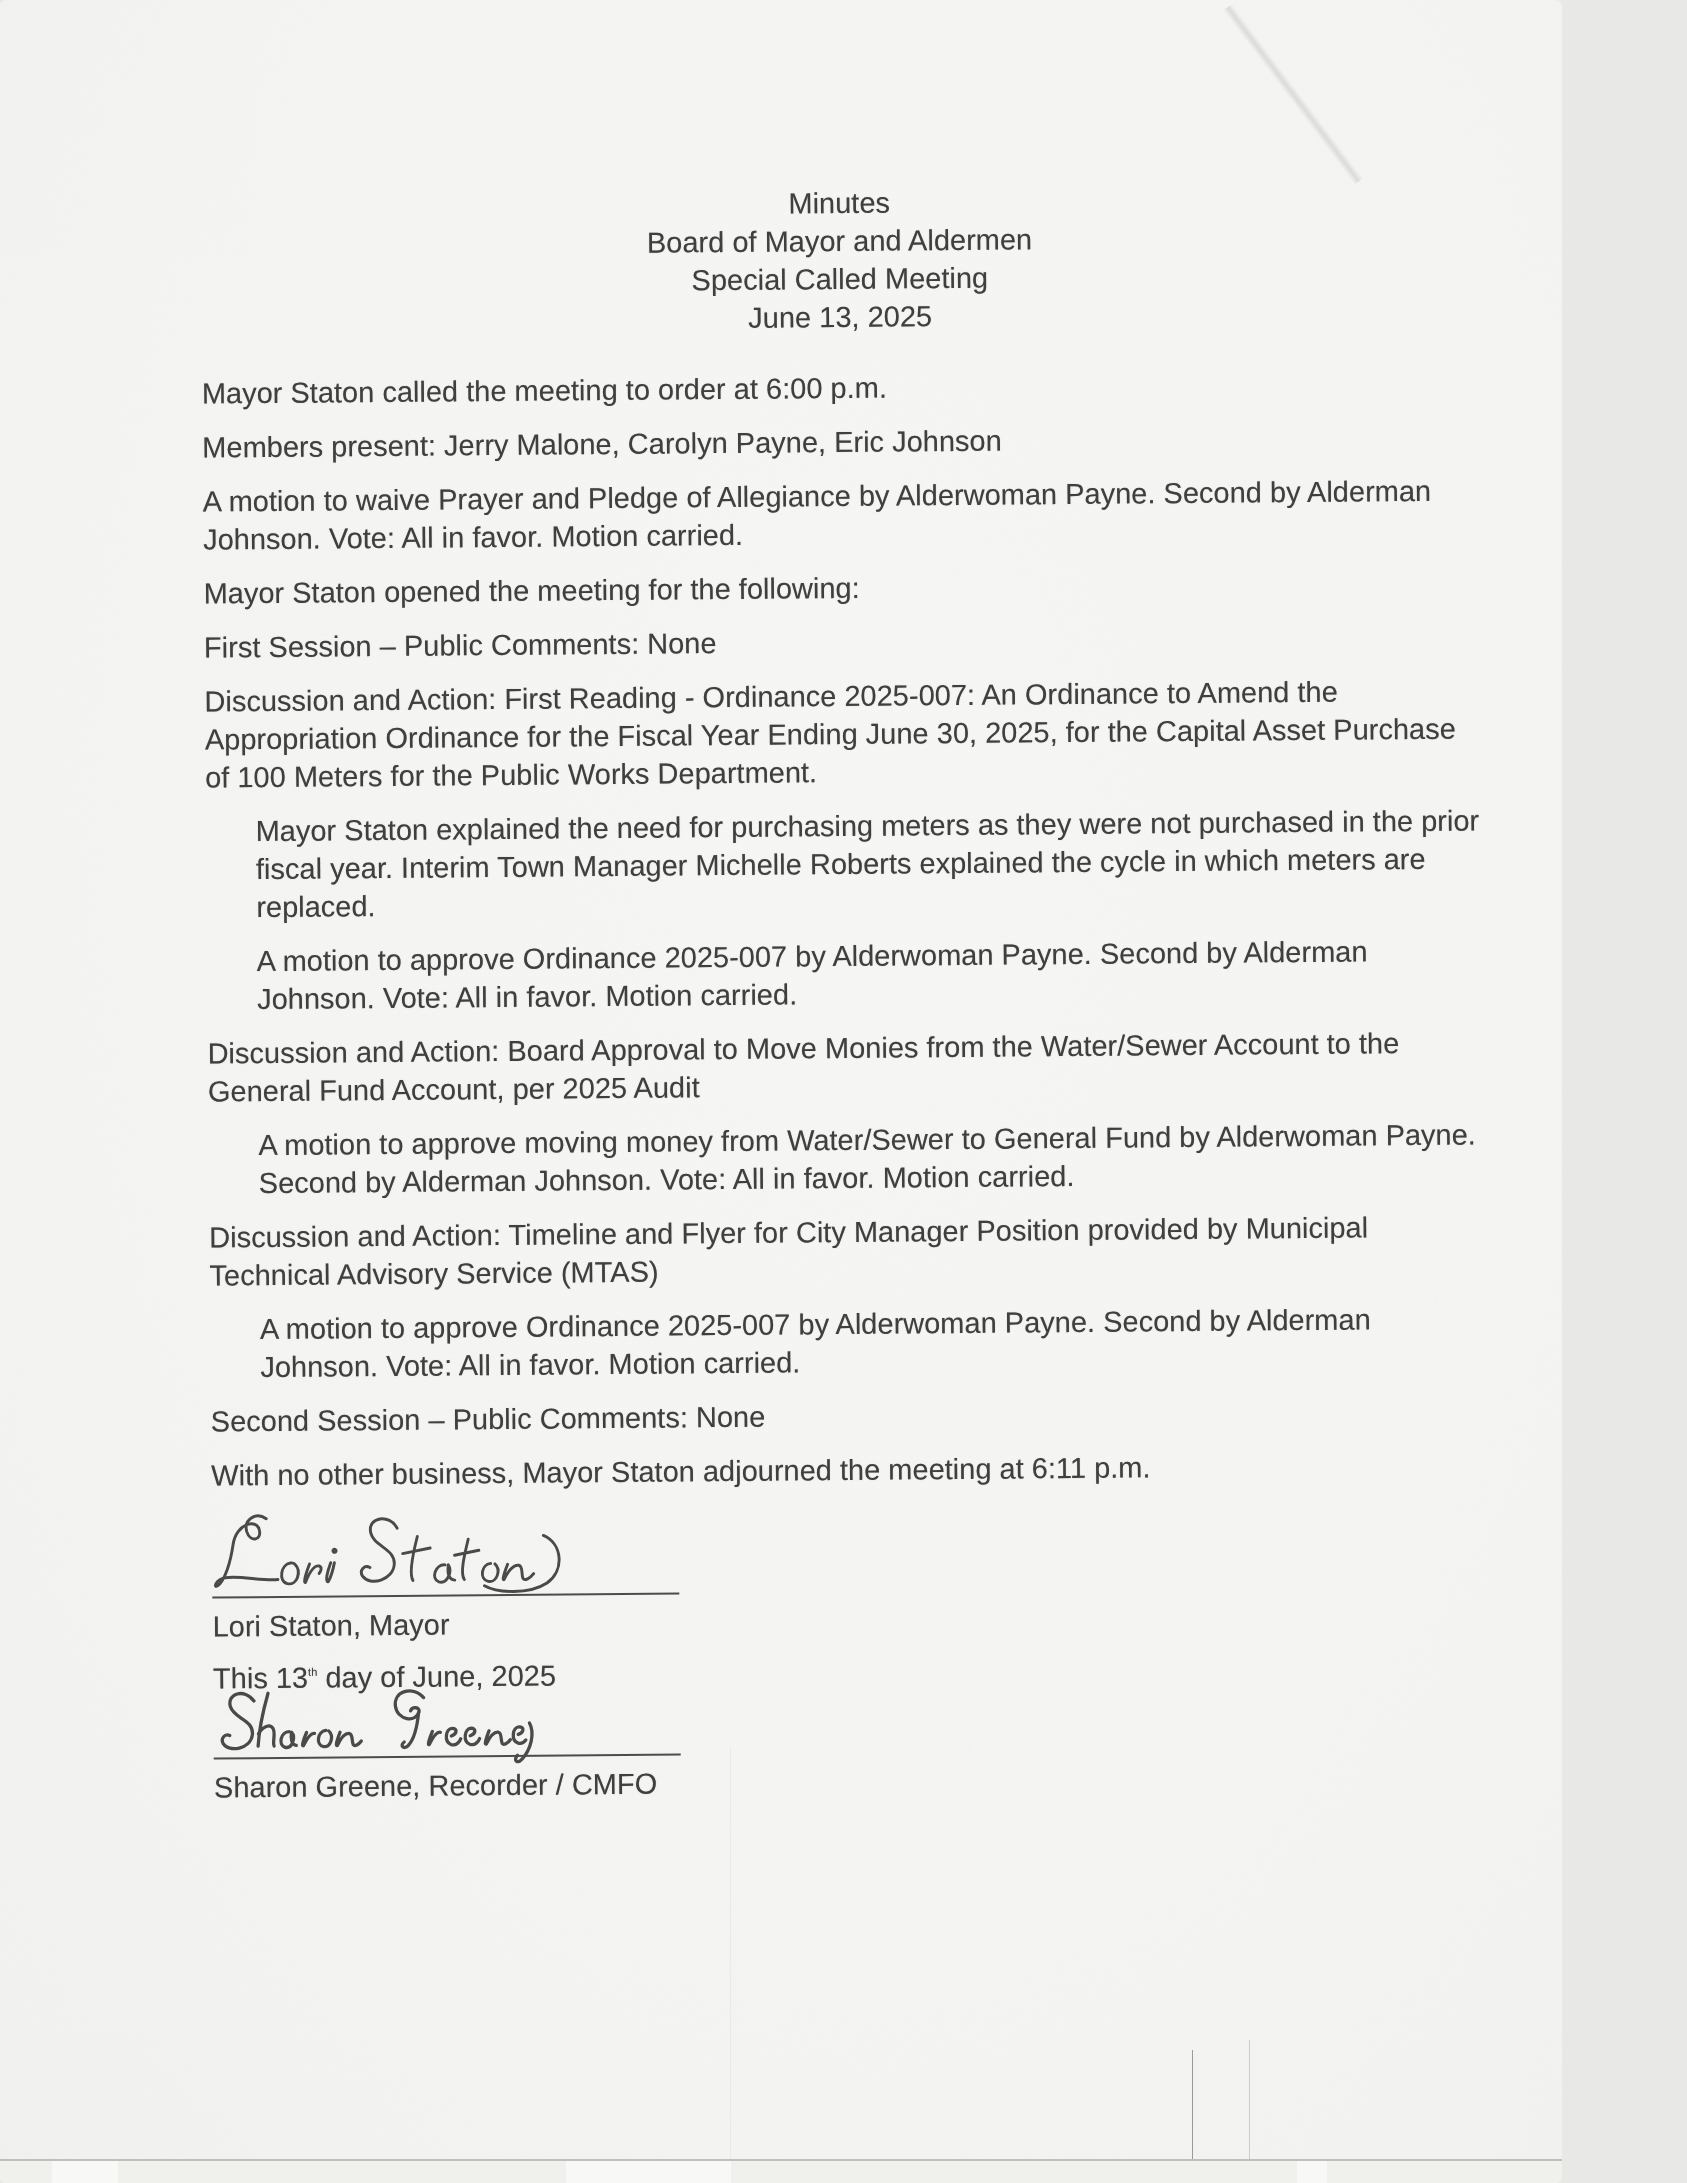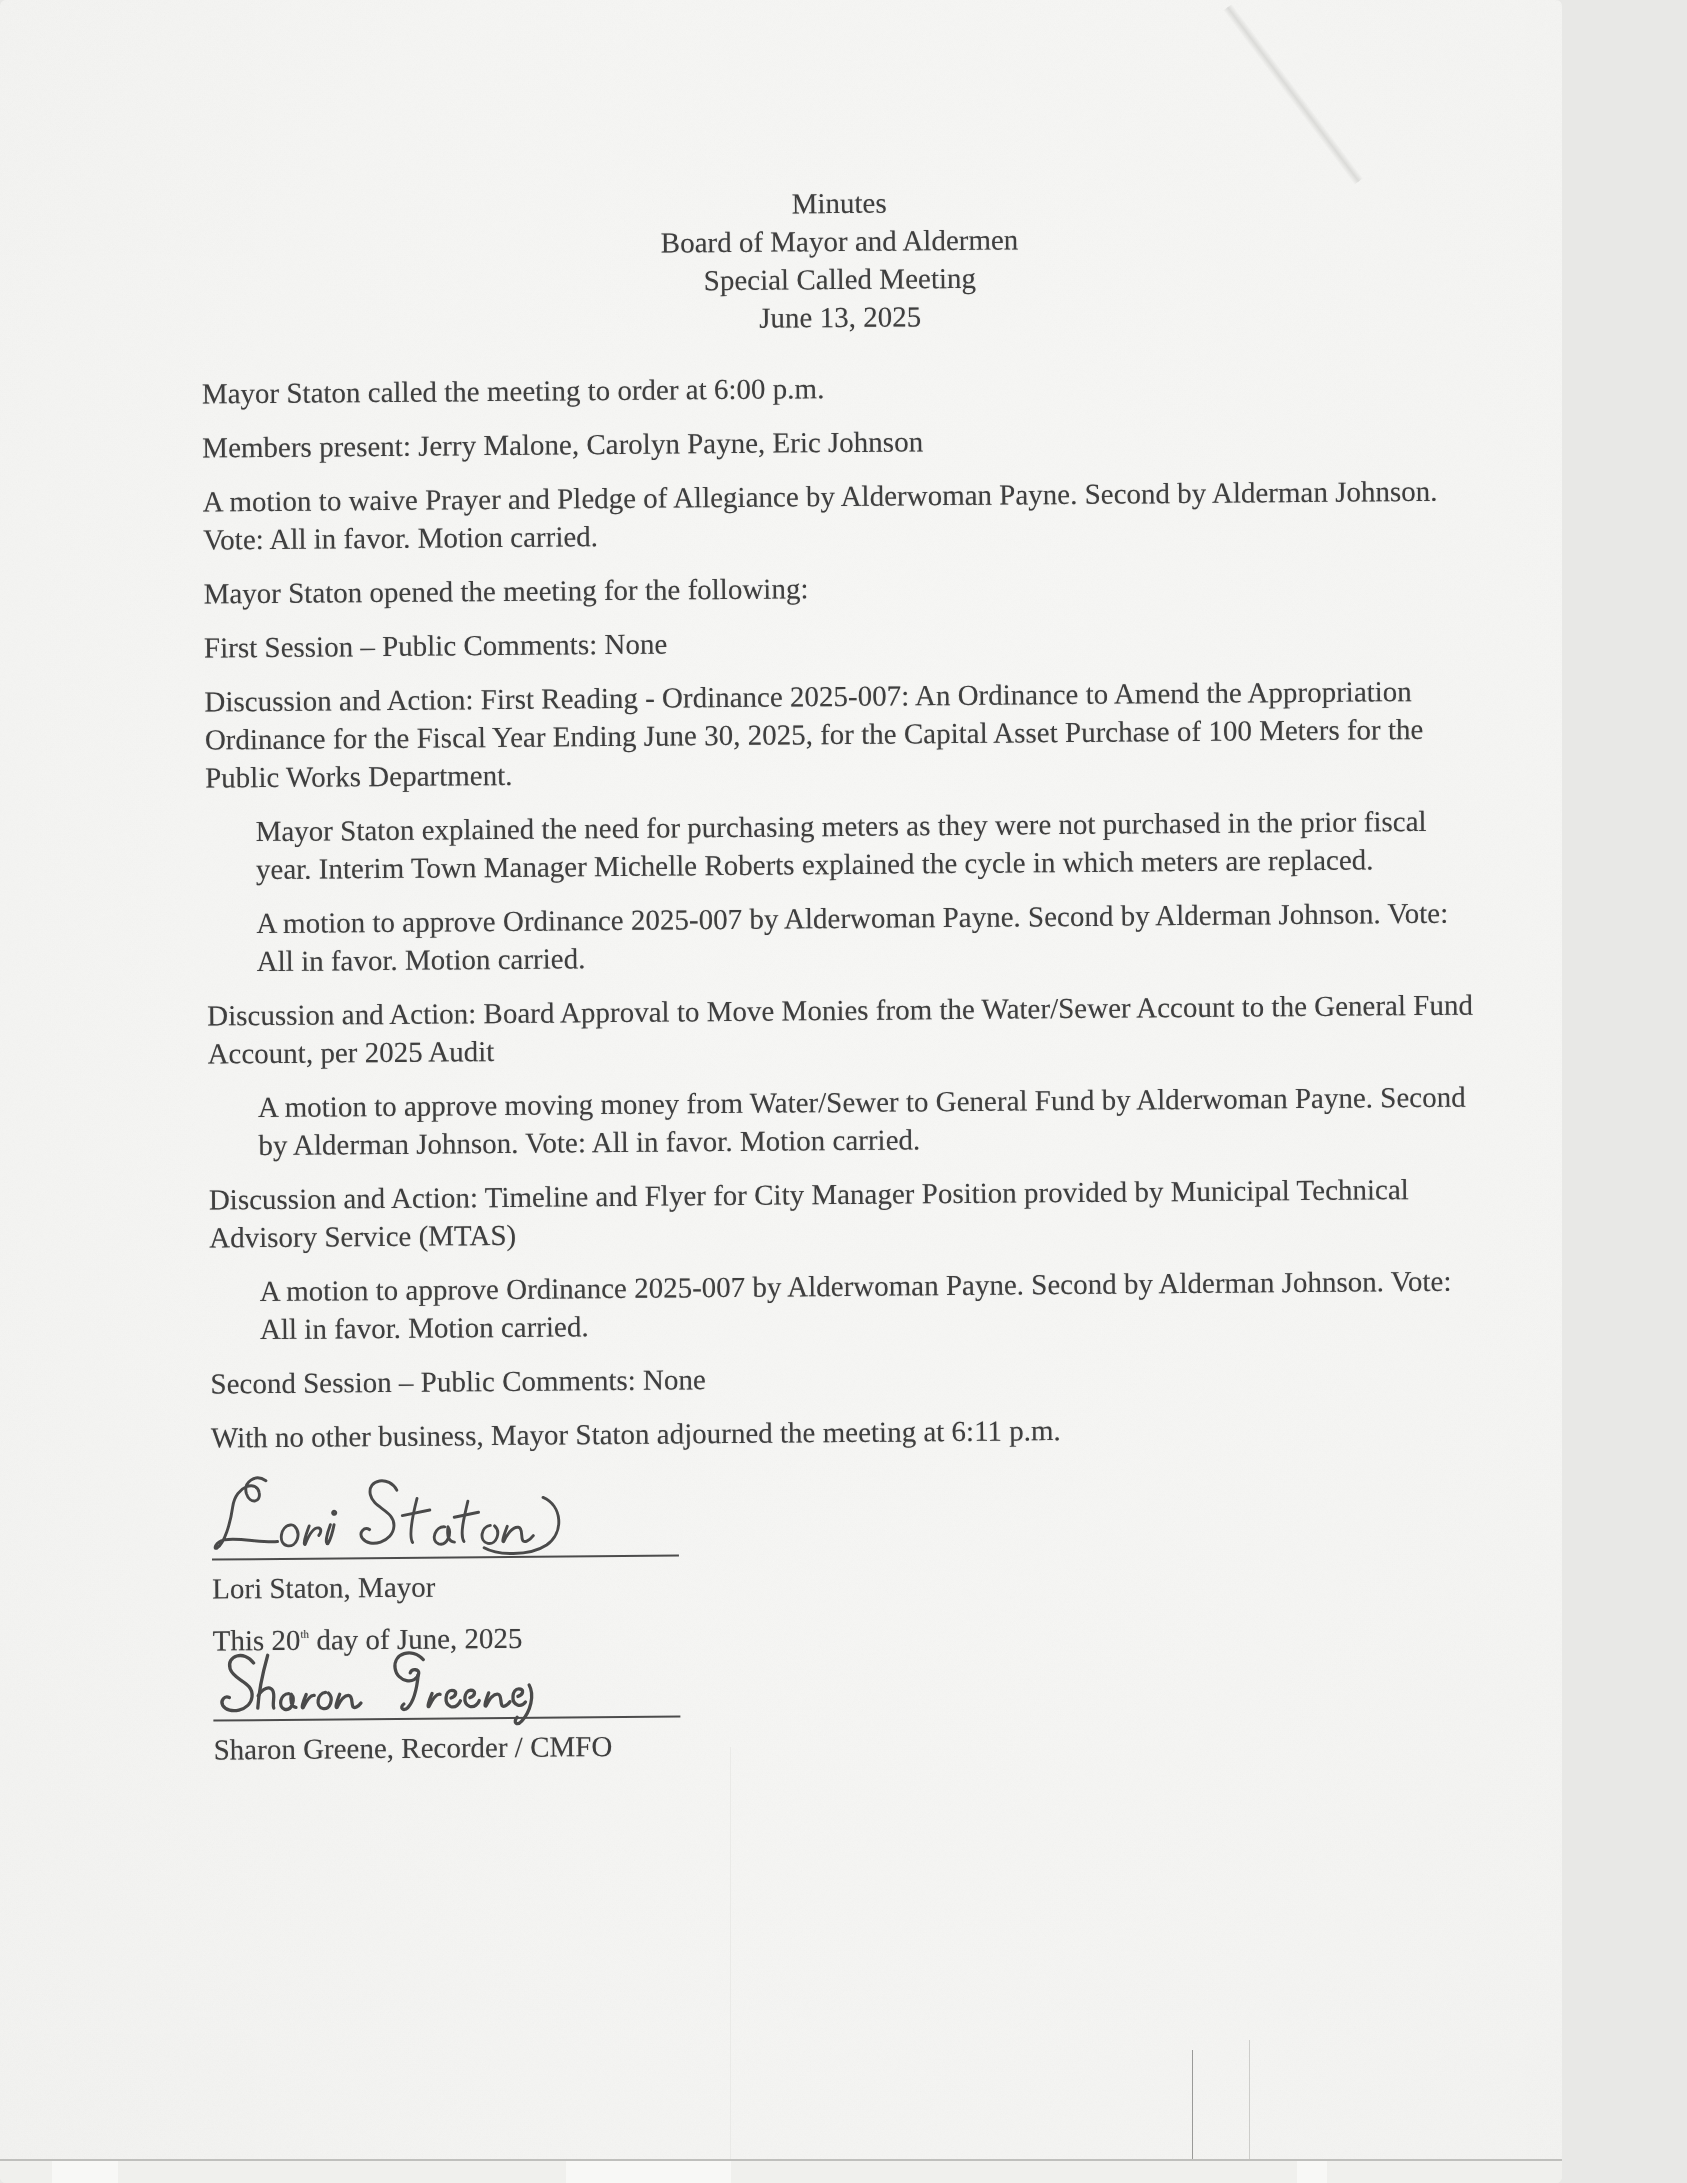--- a/index.html
+++ b/index.html
@@ -1,21 +1,21 @@
 <!DOCTYPE html>
 <html style="font-size:10.6px"><head>
 <meta charset="utf-8">
 <style>
   html,body{margin:0;padding:0;background:#e8e8e6;}
   .page{
     position:relative;
     width:1562px;height:2183px;
     background:radial-gradient(ellipse at 55% 38%, #f7f7f5 0%, #f5f5f3 55%, #f2f2f0 100%);
     overflow:hidden;
-    font-family:Liberation Serif, serif;
+    font-family:Liberation Sans, sans-serif;
     color:#3f3f3f;
     border-radius:6px;
   }
   .noise{position:absolute;left:0;top:0;width:1687px;height:2183px;pointer-events:none;}
   .content{
     position:absolute;left:200px;top:184px;width:1278px;
     transform:rotate(-0.5deg);transform-origin:50% 0;
     font-size:29px;line-height:38px;
     text-shadow:0 0 0.9px rgba(70,70,70,.45);
   }
@@ -104,21 +104,21 @@
           <path d="M442,112 C424,110 414,138 430,144 C446,149 456,124 448,112 C446,127 448,140 460,141"></path>
           <path d="M486,64 C478,96 470,128 478,140"></path>
           <path d="M460,94 L506,85"></path>
           <path d="M528,110 C510,112 506,140 523,144 C540,147 548,122 536,111"></path>
           <path d="M560,112 C553,130 549,142 553,141 C559,128 570,112 581,114 C590,116 585,132 589,139 C592,144 602,139 609,130"></path>
           <path d="M628,58 C664,74 668,124 634,148 C600,170 540,166 516,152"></path>
         </svg>
       </div>
       <div class="sig-label">Lori Staton, Mayor</div>
 
-      <p class="para date-line"><span>This 20</span><sup>th</sup><span> day of June, 2025</span></p>
+      <p class="para date-line"><span>This 13</span><sup>th</sup><span> day of June, 2025</span></p>
 
       <div class="sig-wrap second">
         <svg class="sig-svg sharon" viewBox="0 0 760 210" fill="none" stroke="#4a4a4a" stroke-width="7" stroke-linecap="round" stroke-linejoin="round">
           <path d="M92,44 C72,16 34,28 42,56 C50,82 92,84 88,116 C84,146 38,154 26,134 C20,123 30,112 40,117"></path>
           <path d="M122,28 C111,66 102,110 100,140"></path>
           <path d="M101,114 C110,98 126,92 132,103 C138,114 130,132 134,140"></path>
           <path d="M166,110 C148,110 142,138 157,143 C172,147 181,122 171,111 C169,125 171,138 181,139"></path>
           <path d="M203,112 C196,128 192,141 196,140 C202,128 211,112 220,114"></path>
           <path d="M244,108 C226,110 222,138 238,142 C254,146 262,120 250,109"></path>
           <path d="M274,112 C267,130 264,141 268,140 C274,128 284,113 294,115 C302,117 298,132 302,139 C305,143 313,139 319,131"></path>

